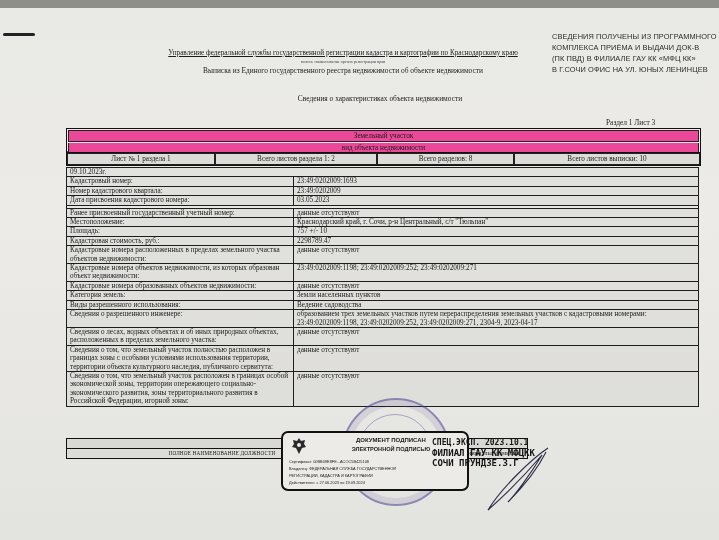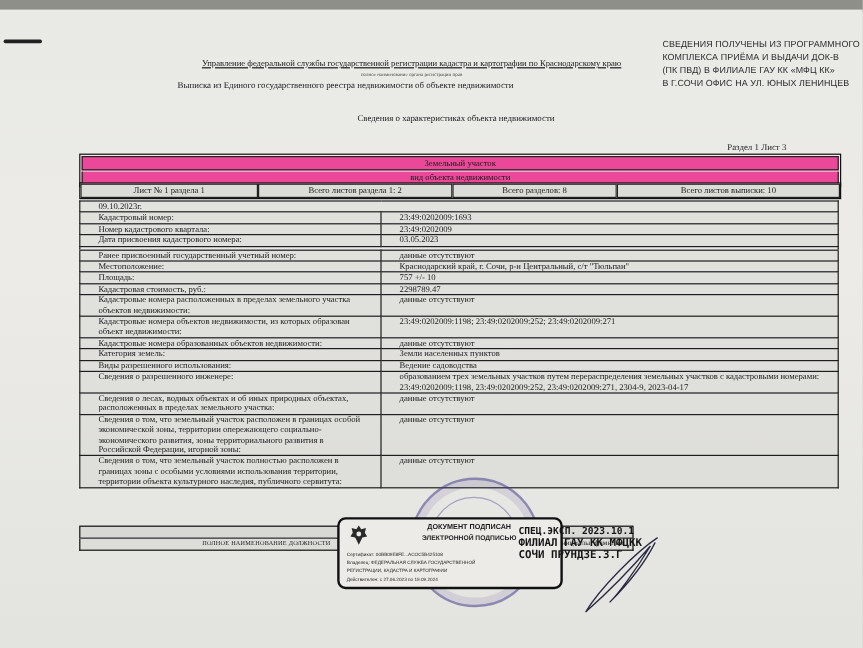--- a/index.html
+++ b/index.html
@@ -15,34 +15,34 @@
   }
   .pen-mark { position:absolute; left:3px; top:33px; width:32px; height:3px; background:#222; border-radius:2px; }
   .notice {
     position:absolute; left:552px; top:31px; width:165px;
     font-family:"Liberation Sans", sans-serif; font-size:7.4px; line-height:11px;
     color:#2a2a2a; letter-spacing:0.1px; text-transform:uppercase;
   }
   .org { position:absolute; left:148px; top:49px; width:390px; text-align:center;
     font-size:7.2px; text-decoration:underline; white-space:nowrap; }
   .org-caption { position:absolute; left:148px; top:59px; width:390px; text-align:center; font-size:4.2px; color:#444; }
-  .doc-title { position:absolute; left:148px; top:66px; width:390px; font-size:7.4px; }
+  .doc-title { position:absolute; left:148px; top:66px; width:390px; text-align:center; font-size:7.4px; }
   .section-title { position:absolute; left:60px; top:94px; width:640px; text-align:center; font-size:7.4px; }
   .intro { position:absolute; left:66px; top:106px; font-size:7.4px;margin-top:44px; }
   .section-ref { position:absolute; left:606px; top:118px; font-size:7.4px; }
   .hdrbox { position:absolute; left:66px; top:128px; width:633px; border:1.5px solid #111; }
   .hdrbox div { height:10px; font-size:7.2px; text-align:center; line-height:10px; background:#ec4899; border:1px solid #222; margin:1px; }
   .hdrbox div.sub { border-top:none; }
   .sheetrow { position:absolute; left:66px; top:152px; width:633px; height:12px; display:flex; border:1.5px solid #111; }
   .sheetrow span { display:block; font-size:7.2px; line-height:10px; text-align:center; border:1px solid #222; background:#dcdcd8; margin:0; }
   table.main {
     position:absolute; left:66px; top:167px; width:633px; border-collapse:collapse;
     font-size:7.2px; line-height:8.4px; border:1.5px solid #111;
   }
-  table.main td { border:1px solid #1e1e1e; padding:0 15px; vertical-align:top; background:rgba(215,215,211,0.55); }
+  table.main td { border:1px solid #1e1e1e; padding:0 3px; vertical-align:top; background:rgba(215,215,211,0.55); }
   table.main td.label { width:220px; }
   table.main td.full { background:rgba(220,220,216,0.6); }
   table.main tr.gap td { height:2px; padding:0; background:#e8e8e5; border-left:none; border-right:none; }
   .sigbox { position:absolute; left:66px; top:438px; width:462px; }
   .sigbox .line1 { height:9px; border:1.5px solid #111; background:#d8d8d4; }
   .sigbox .line2 { height:9px; border:1.5px solid #111; border-top:none; background:#dcdcd8;
     font-size:5.2px; line-height:9px; text-transform:uppercase; letter-spacing:0.2px; }
   .pos-caption { position:absolute; left:80px; top:0; width:150px; text-align:center; }
   .init-caption { position:absolute; left:370px; top:0; width:110px; text-align:center; text-transform:lowercase; font-size:6px; }
   .ecp {
@@ -158,25 +158,25 @@
       </tr>
   <tr>
         <td class="label">Сведения о разрешенного инженере:</td>
         <td>образованием трех земельных участков путем перераспределения земельных участков с кадастровыми номерами: 23:49:0202009:1198, 23:49:0202009:252, 23:49:0202009:271, 2304-9, 2023-04-17</td>
       </tr>
   <tr>
         <td class="label">Сведения о лесах, водных объектах и об иных природных объектах, расположенных в пределах земельного участка:</td>
         <td>данные отсутствуют</td>
       </tr>
   <tr>
+        <td class="label">Сведения о том, что земельный участок полностью расположен в границах зоны с особыми условиями использования территории, территории объекта культурного наследия, публичного сервитута:</td>
+        <td>данные отсутствуют</td>
+      </tr>
+  <tr>
         <td class="label">Сведения о том, что земельный участок расположен в границах особой экономической зоны, территории опережающего социально-экономического развития, зоны территориального развития в Российской Федерации, игорной зоны:</td>
-        <td>данные отсутствуют</td>
-      </tr>
-  <tr>
-        <td class="label">Сведения о том, что земельный участок полностью расположен в границах зоны с особыми условиями использования территории, территории объекта культурного наследия, публичного сервитута:</td>
         <td>данные отсутствуют</td>
       </tr>
 </tbody>
   </table>
 
 <div class="sigbox">
   <div class="line1"></div>
   <div class="line2" style="position:relative">
     <span class="pos-caption">полное наименование должности</span>
     <span class="init-caption">инициалы, фамилия</span>

